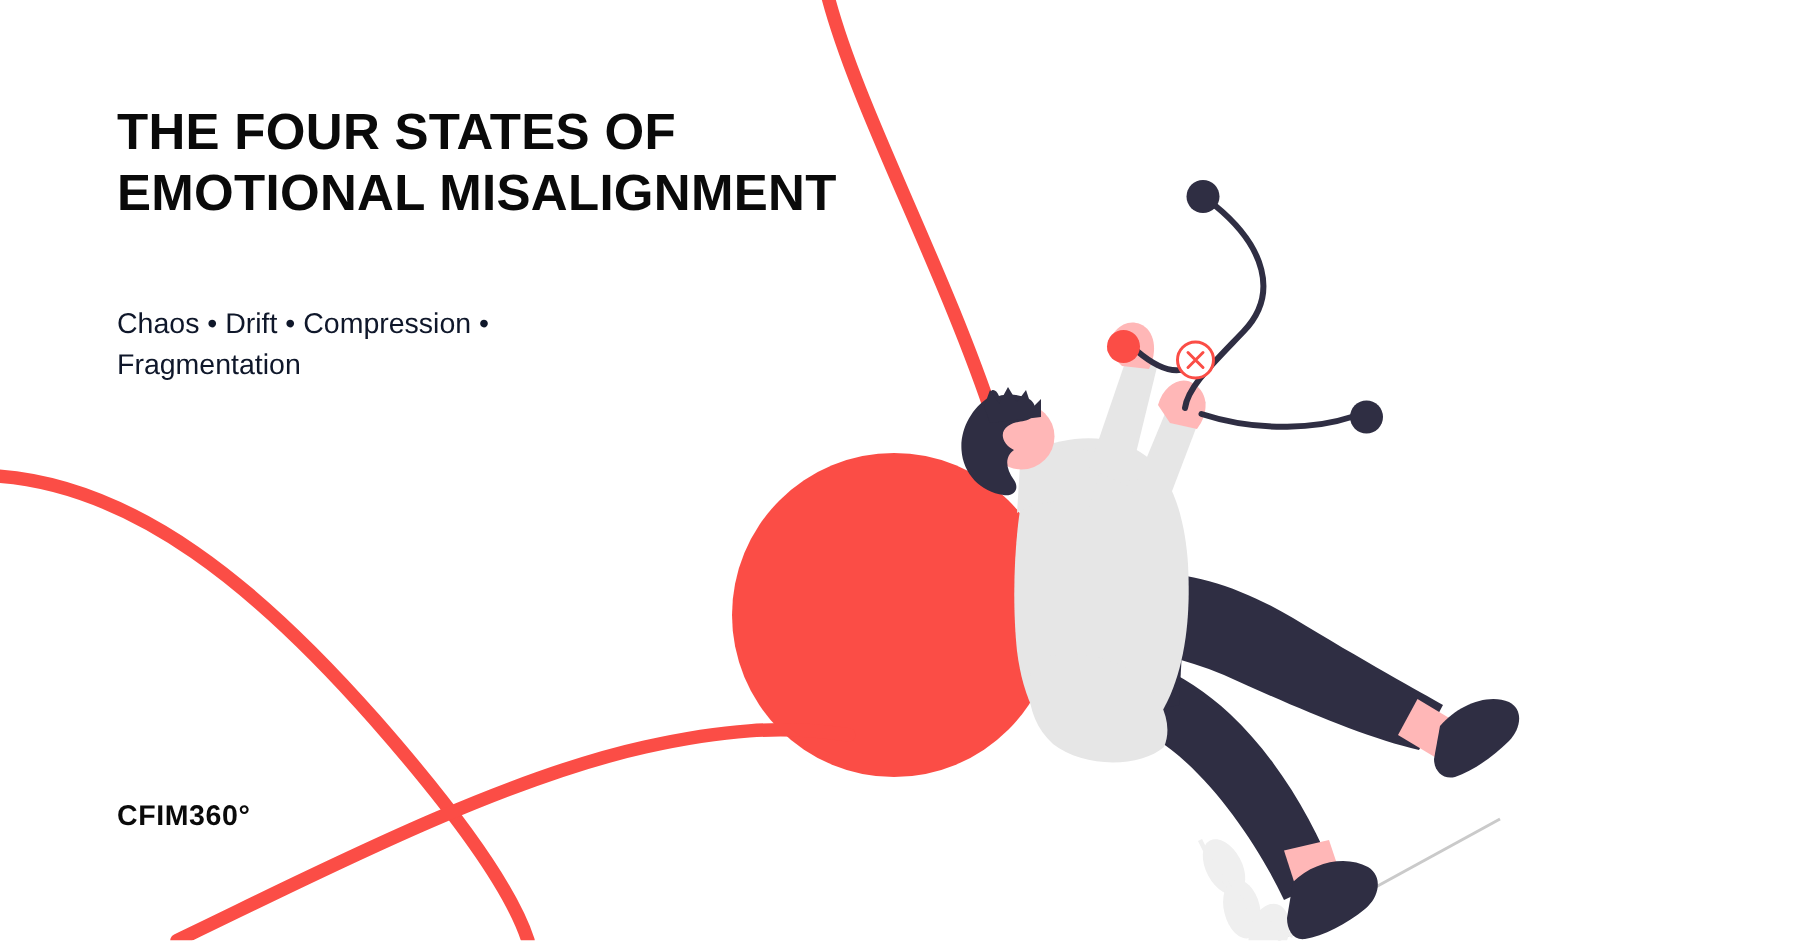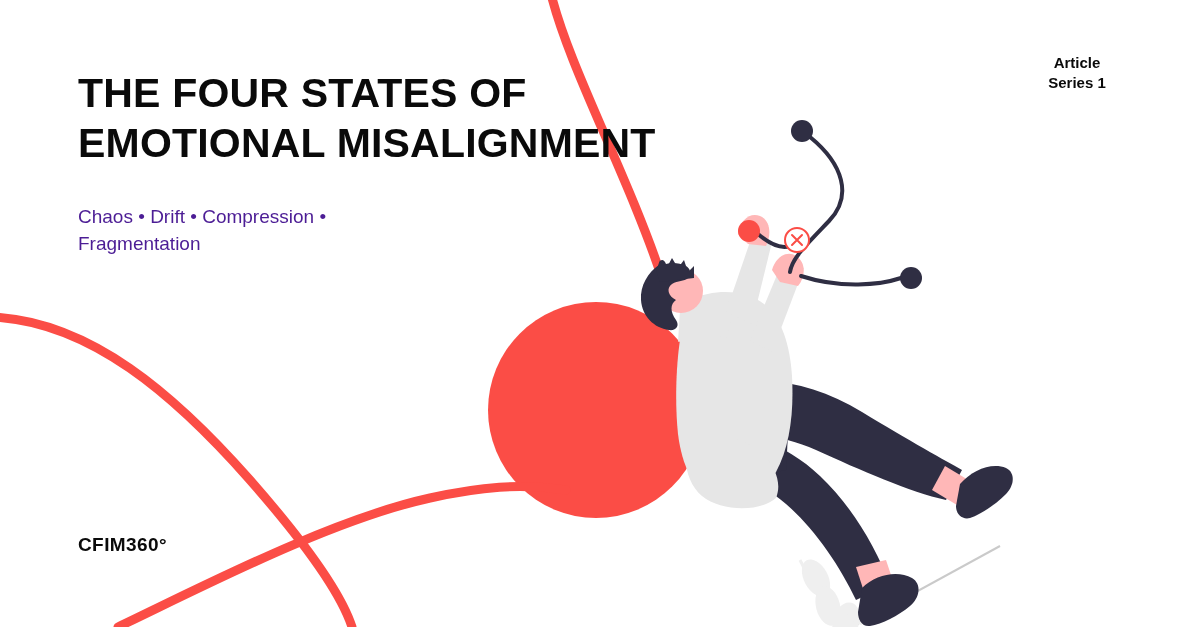--- a/index.html
+++ b/index.html
@@ -35,36 +35,36 @@
   #title-block {
     position: absolute;
     left: 78px;
     top: 68px;
     width: 650px;
   }
   #page-title {
     margin: 0;
     font-family: "Liberation Sans", sans-serif;
     font-weight: bold;
-    font-size: 41px;
+    font-size: 34px;
     line-height: 1.22;
     letter-spacing: 0.2px;
     color: #0a0a0a;
     text-transform: uppercase;
     white-space: pre-line;
   }
   #page-subtitle {
     position: absolute;
     left: 78px;
     top: 204px;
     width: 330px;
     margin: 0;
     font-size: 19px;
     line-height: 1.42;
-    color: #4c1d95;
+    color: #0f172a;
     font-weight: normal;
   }
   #series-block {
     position: absolute;
     right: 58px;
     top: 53px;
     width: 130px;
     text-align: center;
   }
   #series-label {
@@ -191,20 +191,18 @@
   <div class="text-layer">
 
     <div id="title-block">
       <h1 id="page-title">THE FOUR STATES OF
 EMOTIONAL MISALIGNMENT</h1>
     </div>
 
     <p id="page-subtitle">Chaos • Drift • Compression • Fragmentation</p>
 
     <div id="series-block">
-      <p id="series-label">Article
-Series 1</p>
     </div>
 
     <p id="brand-logo">CFIM360°</p>
   </div>
 
 </div>
 
 </body></html>

